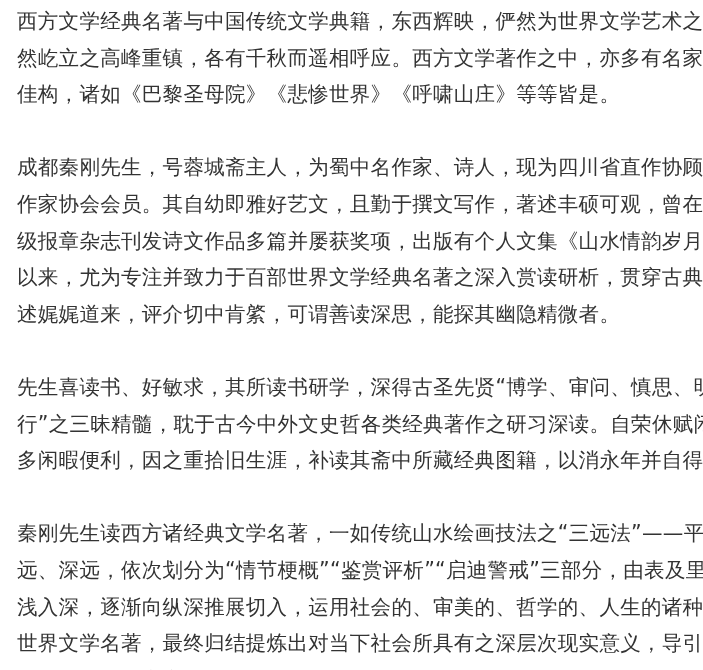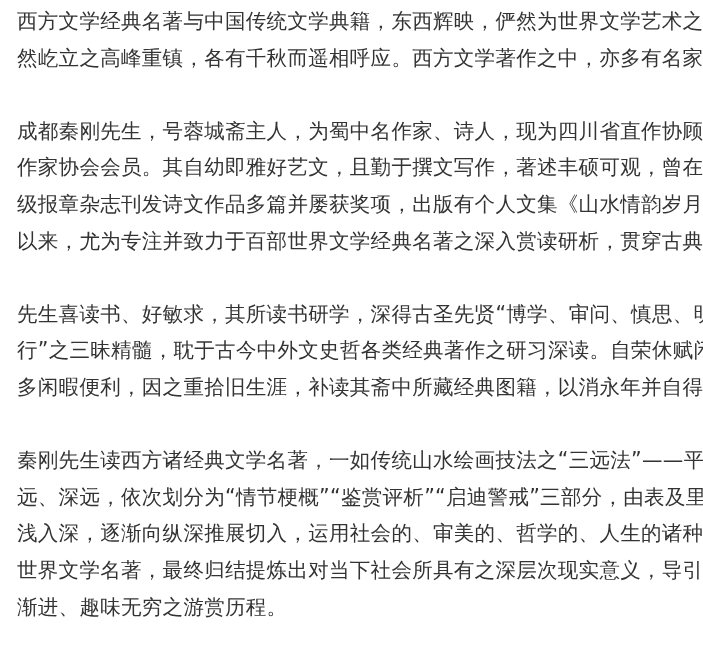--- a/index.html
+++ b/index.html
@@ -17,26 +17,28 @@
   .para { margin: 0 0 36.6px 0; }
   .line { display: block; white-space: nowrap; }
 </style>
 </head>
 <body>
 
 <div class="article">
   <p class="para">
     <span class="line">西方文学经典名著与中国传统文学典籍，东西辉映，俨然为世界文学艺术之林中两大巍</span>
     <span class="line">然屹立之高峰重镇，各有千秋而遥相呼应。西方文学著作之中，亦多有名家巨匠与名篇</span>
+    <span class="line">佳构，诸如《巴黎圣母院》《悲惨世界》《呼啸山庄》等等皆是。</span>
   </p>
   <p class="para">
     <span class="line">成都秦刚先生，号蓉城斋主人，为蜀中名作家、诗人，现为四川省直作协顾问、四川省</span>
     <span class="line">作家协会会员。其自幼即雅好艺文，且勤于撰文写作，著述丰硕可观，曾在省内及国家</span>
     <span class="line">级报章杂志刊发诗文作品多篇并屡获奖项，出版有个人文集《山水情韵岁月痕》。近年</span>
     <span class="line">以来，尤为专注并致力于百部世界文学经典名著之深入赏读研析，贯穿古典至现代，陈</span>
+    <span class="line">述娓娓道来，评介切中肯綮，可谓善读深思，能探其幽隐精微者。</span>
   </p>
   <p class="para">
     <span class="line">先生喜读书、好敏求，其所读书研学，深得古圣先贤“博学、审问、慎思、明辨、笃</span>
     <span class="line">行”之三昧精髓，耽于古今中外文史哲各类经典著作之研习深读。自荣休赋闲之后，颇</span>
     <span class="line">多闲暇便利，因之重拾旧生涯，补读其斋中所藏经典图籍，以消永年并自得其乐也。</span>
   </p>
   <p class="para">
     <span class="line">秦刚先生读西方诸经典文学名著，一如传统山水绘画技法之“三远法”——平远、高</span>
     <span class="line">远、深远，依次划分为“情节梗概”“鉴赏评析”“启迪警戒”三部分，由表及里、由</span>
     <span class="line">浅入深，逐渐向纵深推展切入，运用社会的、审美的、哲学的、人生的诸种眼光来打量</span>

